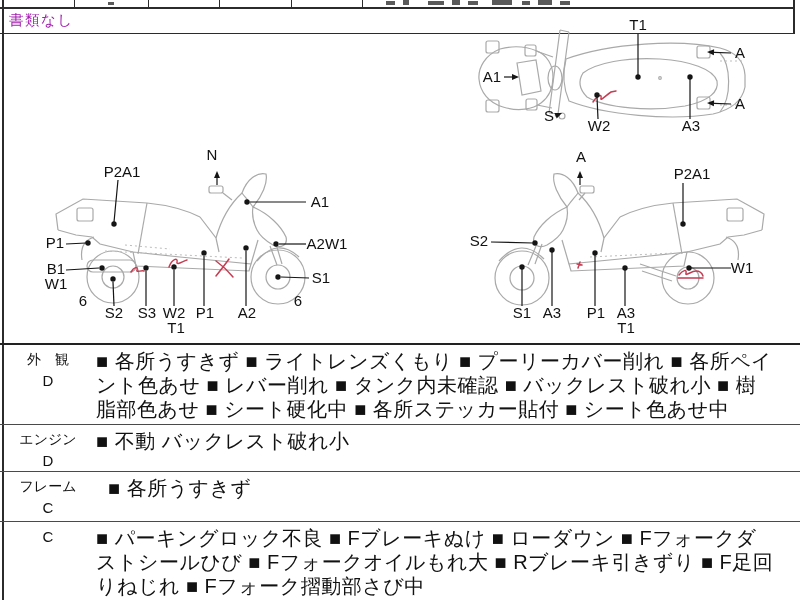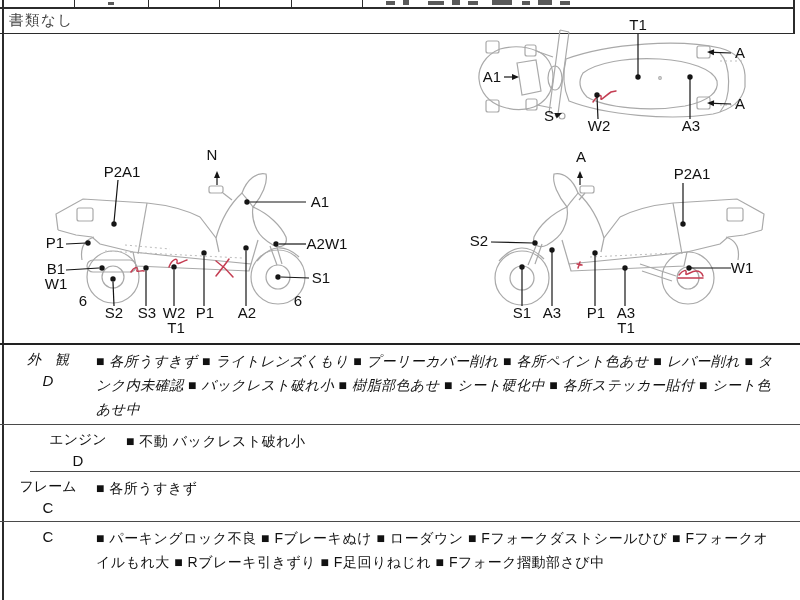--- a/index.html
+++ b/index.html
@@ -2,35 +2,35 @@
 <html style="--red: #c43d52;"><head>
 <meta charset="utf-8">
 <style>
   html,body{margin:0;padding:0;background:#fff;}
   .sheet{
     position:relative;width:800px;height:600px;background:#ffffff;overflow:hidden;
     font-family:"Liberation Sans","DejaVu Sans",sans-serif;color:#111;
   }
   .hline,.vline{position:absolute;background:#2b2b2b;}
   .frag{position:absolute;background:#5a5a5a;}
-  .doc-status{position:absolute;left:9px;top:11px;font-size:14.5px;letter-spacing:1.5px;color:#404040;}
+  .doc-status{position:absolute;left:9px;top:11px;font-size:14.5px;letter-spacing:1.5px;color:#a21caf;}
   svg.diagram{position:absolute;}
   .out path,.out rect,.out circle,.out ellipse{fill:none;stroke:#a9a9a9;stroke-width:1.2;}
   .out .dash{stroke:#bdbdbd;stroke-width:1;stroke-dasharray:2 3;}
   .red{fill:none;stroke:var(--red,#c43d52);stroke-width:1.5;stroke-linecap:round;}
   .lbl{font-family:"Liberation Sans","DejaVu Sans",sans-serif;font-size:15px;fill:#111;}
   .leader{stroke:#151515;stroke-width:1.2;}
   .dot{fill:#151515;stroke:none;}
   .ahead{fill:#151515;stroke:none;}
   #insp-table{position:absolute;left:0;top:343px;width:800px;border-top:2px solid #222;box-sizing:border-box;}
   .irow{display:flex;box-sizing:border-box;border-bottom:1px solid #4a4a4a;padding-top:4px;}
   .irow.last{border-bottom:none;}
   .ilabel{width:96px;flex:none;text-align:center;font-size:14px;line-height:21px;}
   .ilabel .grade{font-size:15px;}
-  .icontent{flex:1;font-size:14px;line-height:24px;padding-right:26px;letter-spacing:0.5px;}
+  .icontent{flex:1;font-size:20px;line-height:24px;padding-right:26px;letter-spacing:0.5px;}
 </style>
 </head>
 <body>
 
 <div class="sheet">
 
   <div class="vline" style="left:2px;top:0;width:2px;height:600px;"></div>
   <div class="hline" style="left:0;top:7px;width:795px;height:2px;"></div>
   <div class="vline" style="left:74px;top:0;width:1px;height:7px;"></div>
   <div class="vline" style="left:148px;top:0;width:1px;height:7px;"></div>
@@ -225,35 +225,35 @@
         <text x="302" y="133" class="lbl" text-anchor="middle">W1</text>
         <text x="82" y="178" class="lbl" text-anchor="middle">S1</text>
         <text x="112" y="178" class="lbl" text-anchor="middle">A3</text>
         <text x="156" y="178" class="lbl" text-anchor="middle">P1</text>
         <text x="186" y="178" class="lbl" text-anchor="middle">A3</text>
         <text x="186" y="193" class="lbl" text-anchor="middle">T1</text>
       </g>
   </svg>
 
   <div id="insp-table">
-      <div class="irow" style="height: 80px; font-style: italic;">
+      <div class="irow" style="height: 80px;">
         <div class="ilabel">
           <div class="sec">外　観</div>
           <div class="grade">D</div>
         </div>
         <div class="icontent">■ 各所うすきず ■ ライトレンズくもり ■ プーリーカバー削れ ■ 各所ペイント色あせ ■ レバー削れ ■ タンク内未確認 ■ バックレスト破れ小 ■ 樹脂部色あせ ■ シート硬化中 ■ 各所ステッカー貼付 ■ シート色あせ中</div>
       </div>
-      <div class="irow" style="height: 47px; margin-left: 30px;">
+      <div class="irow" style="height: 47px;">
         <div class="ilabel">
           <div class="sec">エンジン</div>
           <div class="grade">D</div>
         </div>
         <div class="icontent">■ 不動 バックレスト破れ小</div>
       </div>
-      <div class="irow" style="height: 50px;">
+      <div class="irow" style="height: 50px; gap: 12px;">
         <div class="ilabel">
           <div class="sec">フレーム</div>
           <div class="grade">C</div>
         </div>
         <div class="icontent">■ 各所うすきず</div>
       </div>
       <div class="irow last" style="height: 80px;">
         <div class="ilabel">
           <div class="grade">C</div>
         </div>

